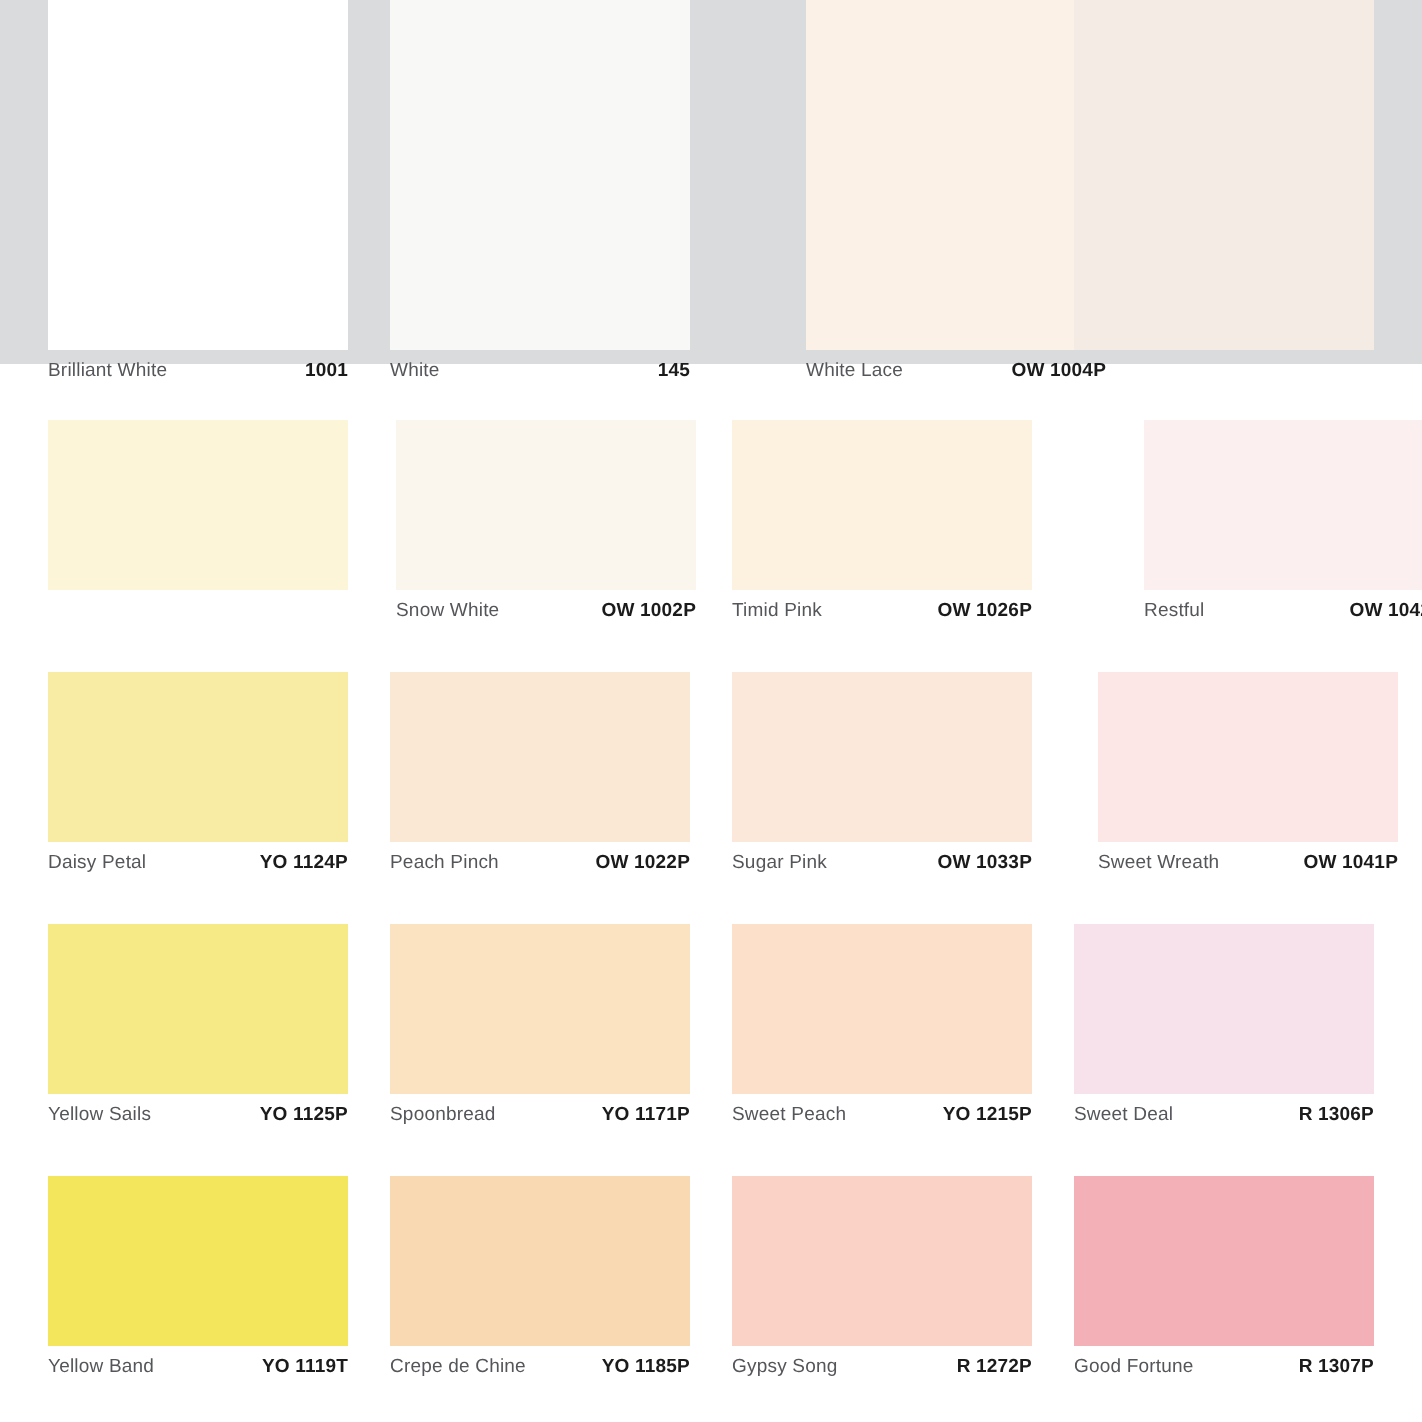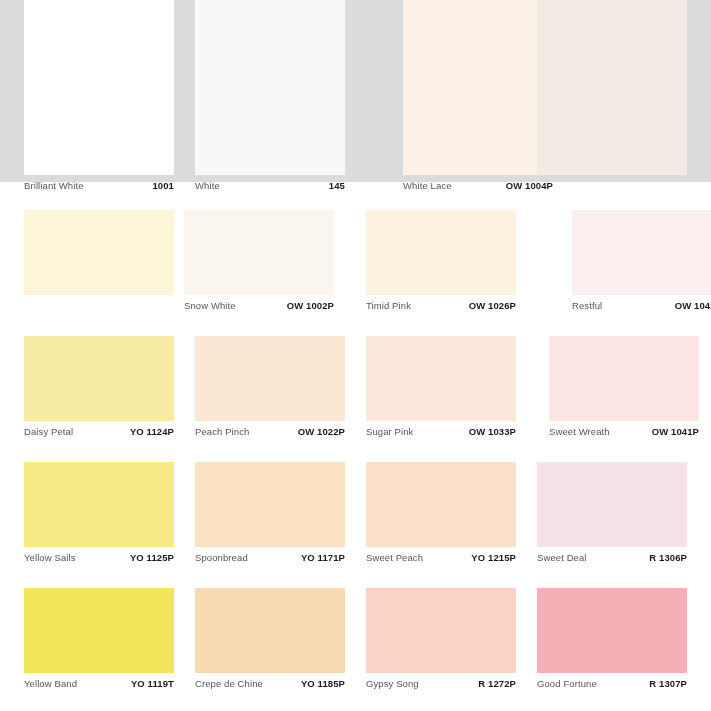--- a/index.html
+++ b/index.html
@@ -80,21 +80,21 @@
           </div>
         </div>
         <div class="cell" style="left: 537px;">
           <div class="chip" title="Drifting Cloud" style="background: rgb(245, 235, 229);"></div>
         </div>
       </div>
       <div class="row row-n" style="top: 210px;">
         <div class="cell" style="left: 24px;">
           <div class="chip" title="Swan Wing" style="background: rgb(253, 245, 216);"></div>
         </div>
-        <div class="cell" style="left: 184px;">
+        <div class="cell" style="left: 198px;">
           <div class="chip" title="Snow White" style="background: rgb(250, 245, 237);"></div>
           <div class="label">
             <span class="nm">Snow White</span>
             <span class="cd">OW 1002P</span>
           </div>
         </div>
         <div class="cell" style="left: 366px;">
           <div class="chip" title="Timid Pink" style="background: rgb(253, 242, 224);"></div>
           <div class="label">
             <span class="nm">Timid Pink</span>

